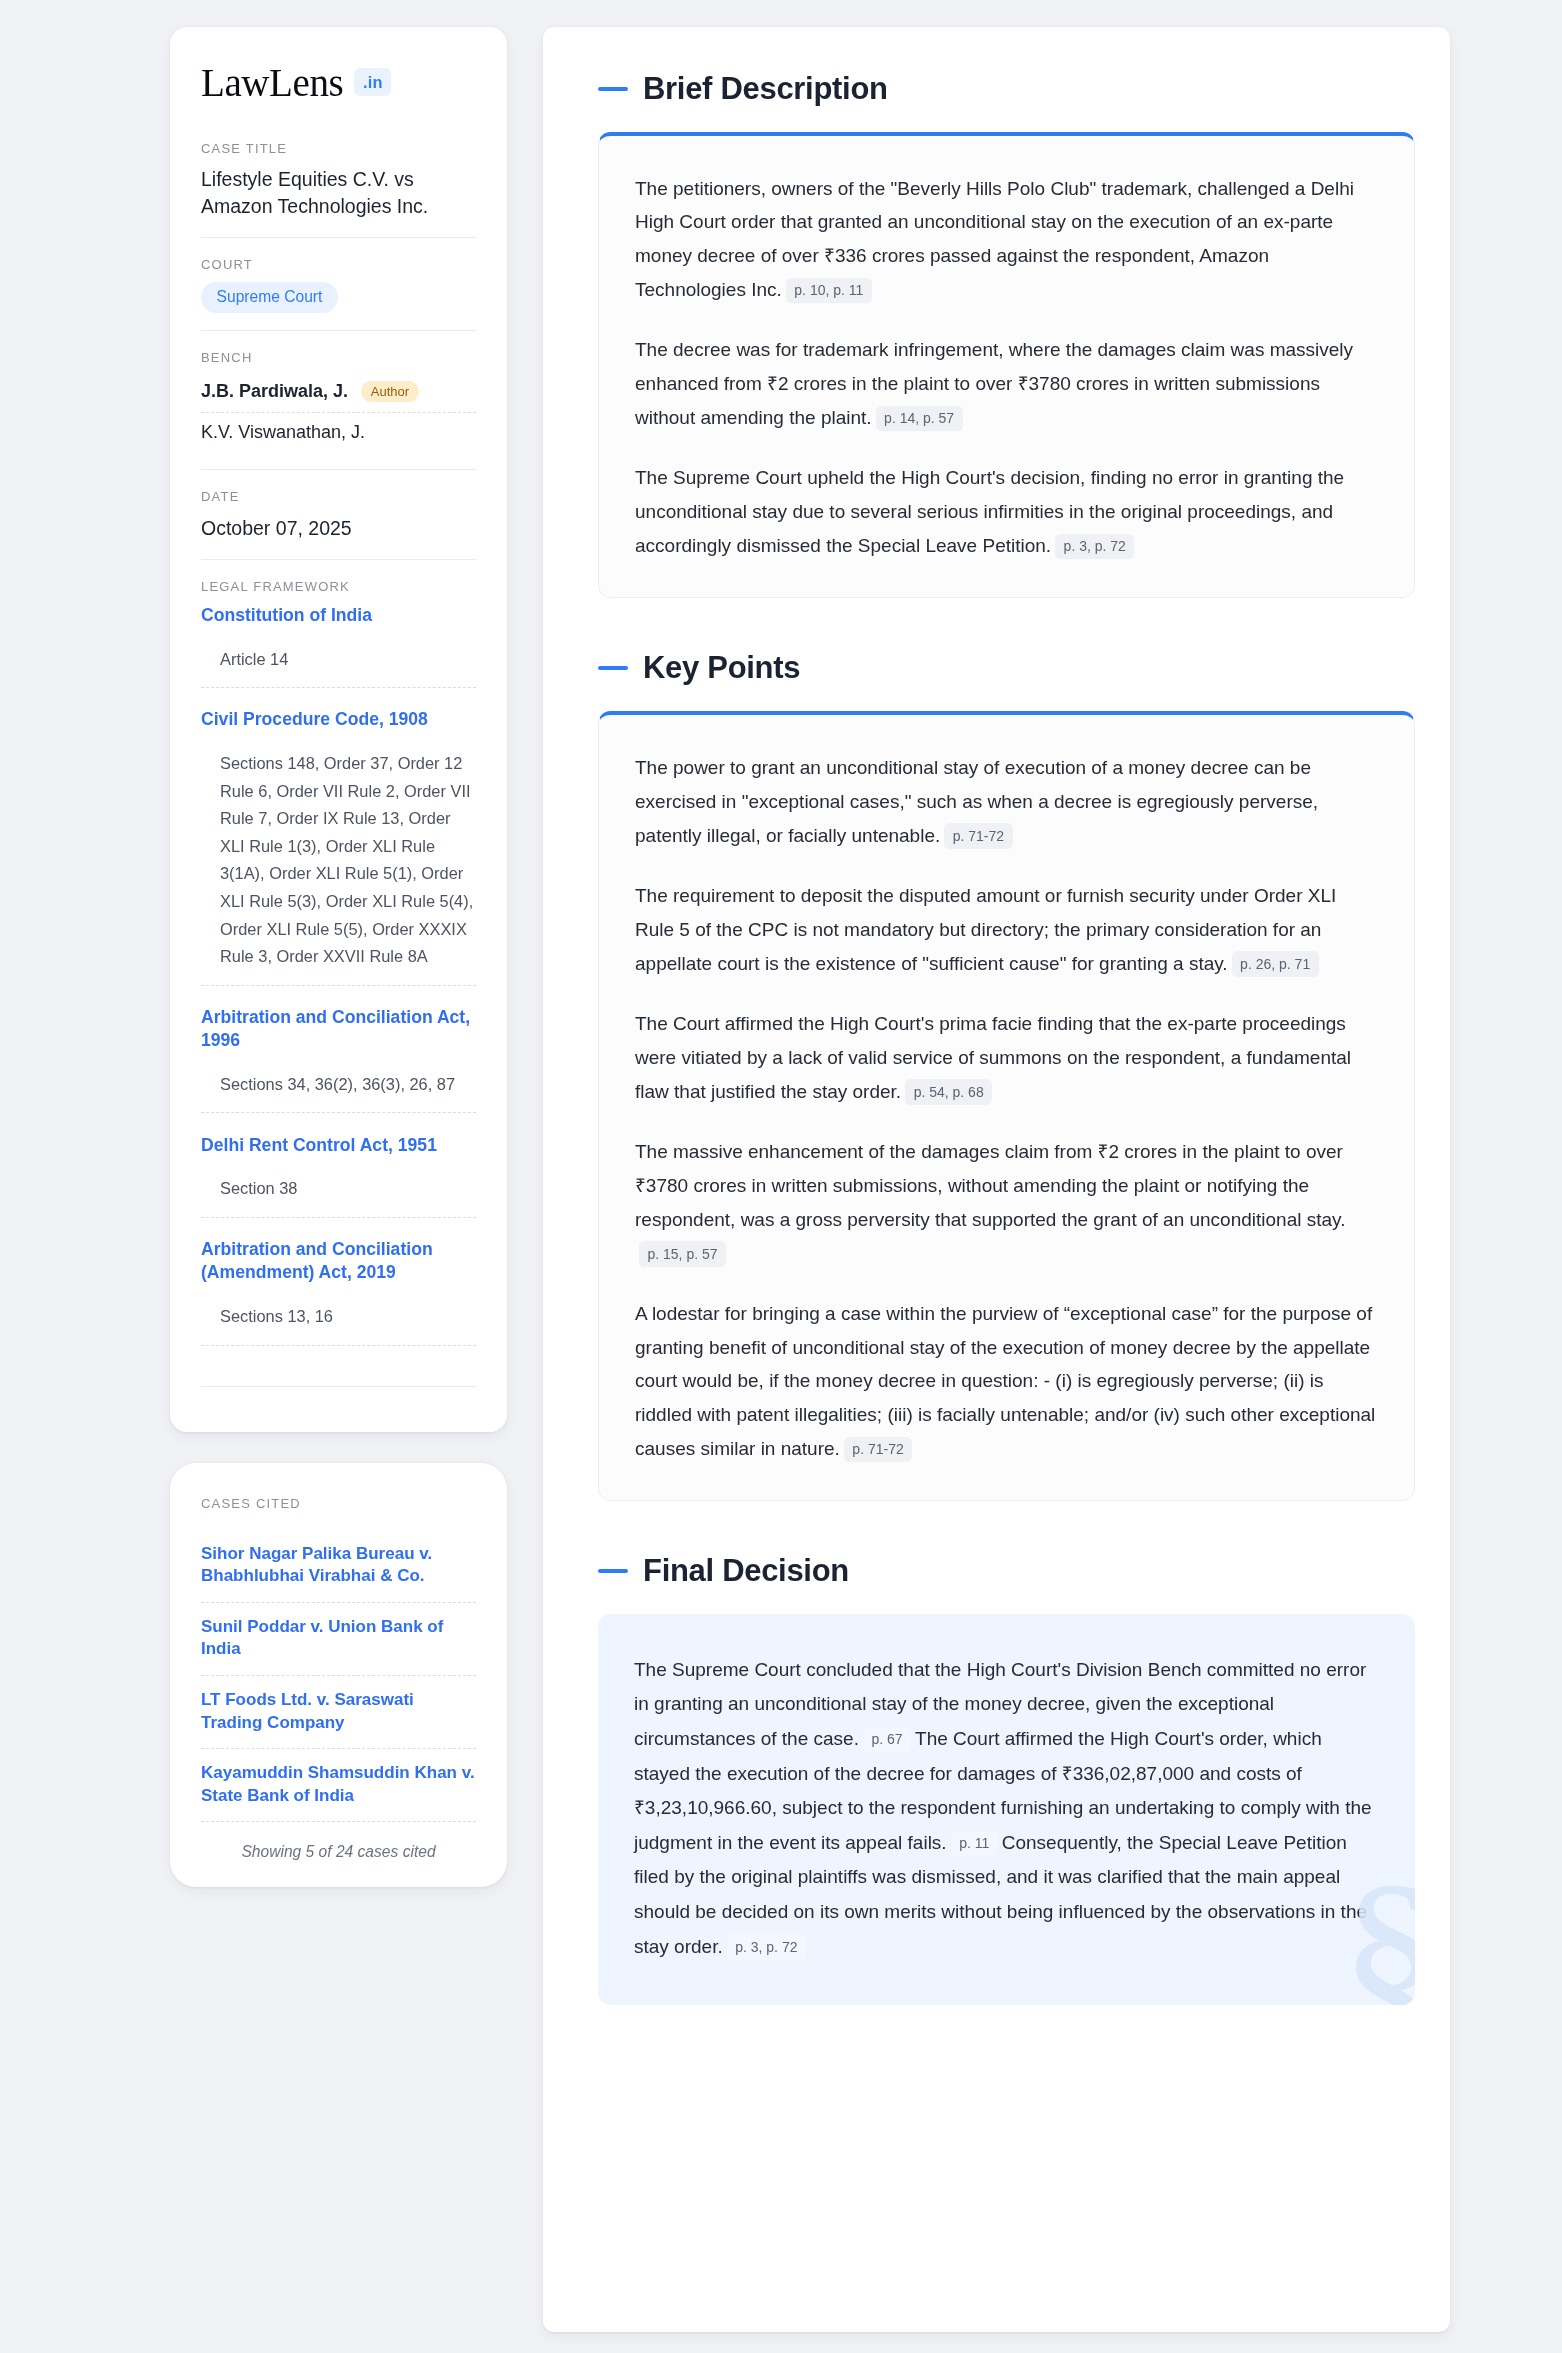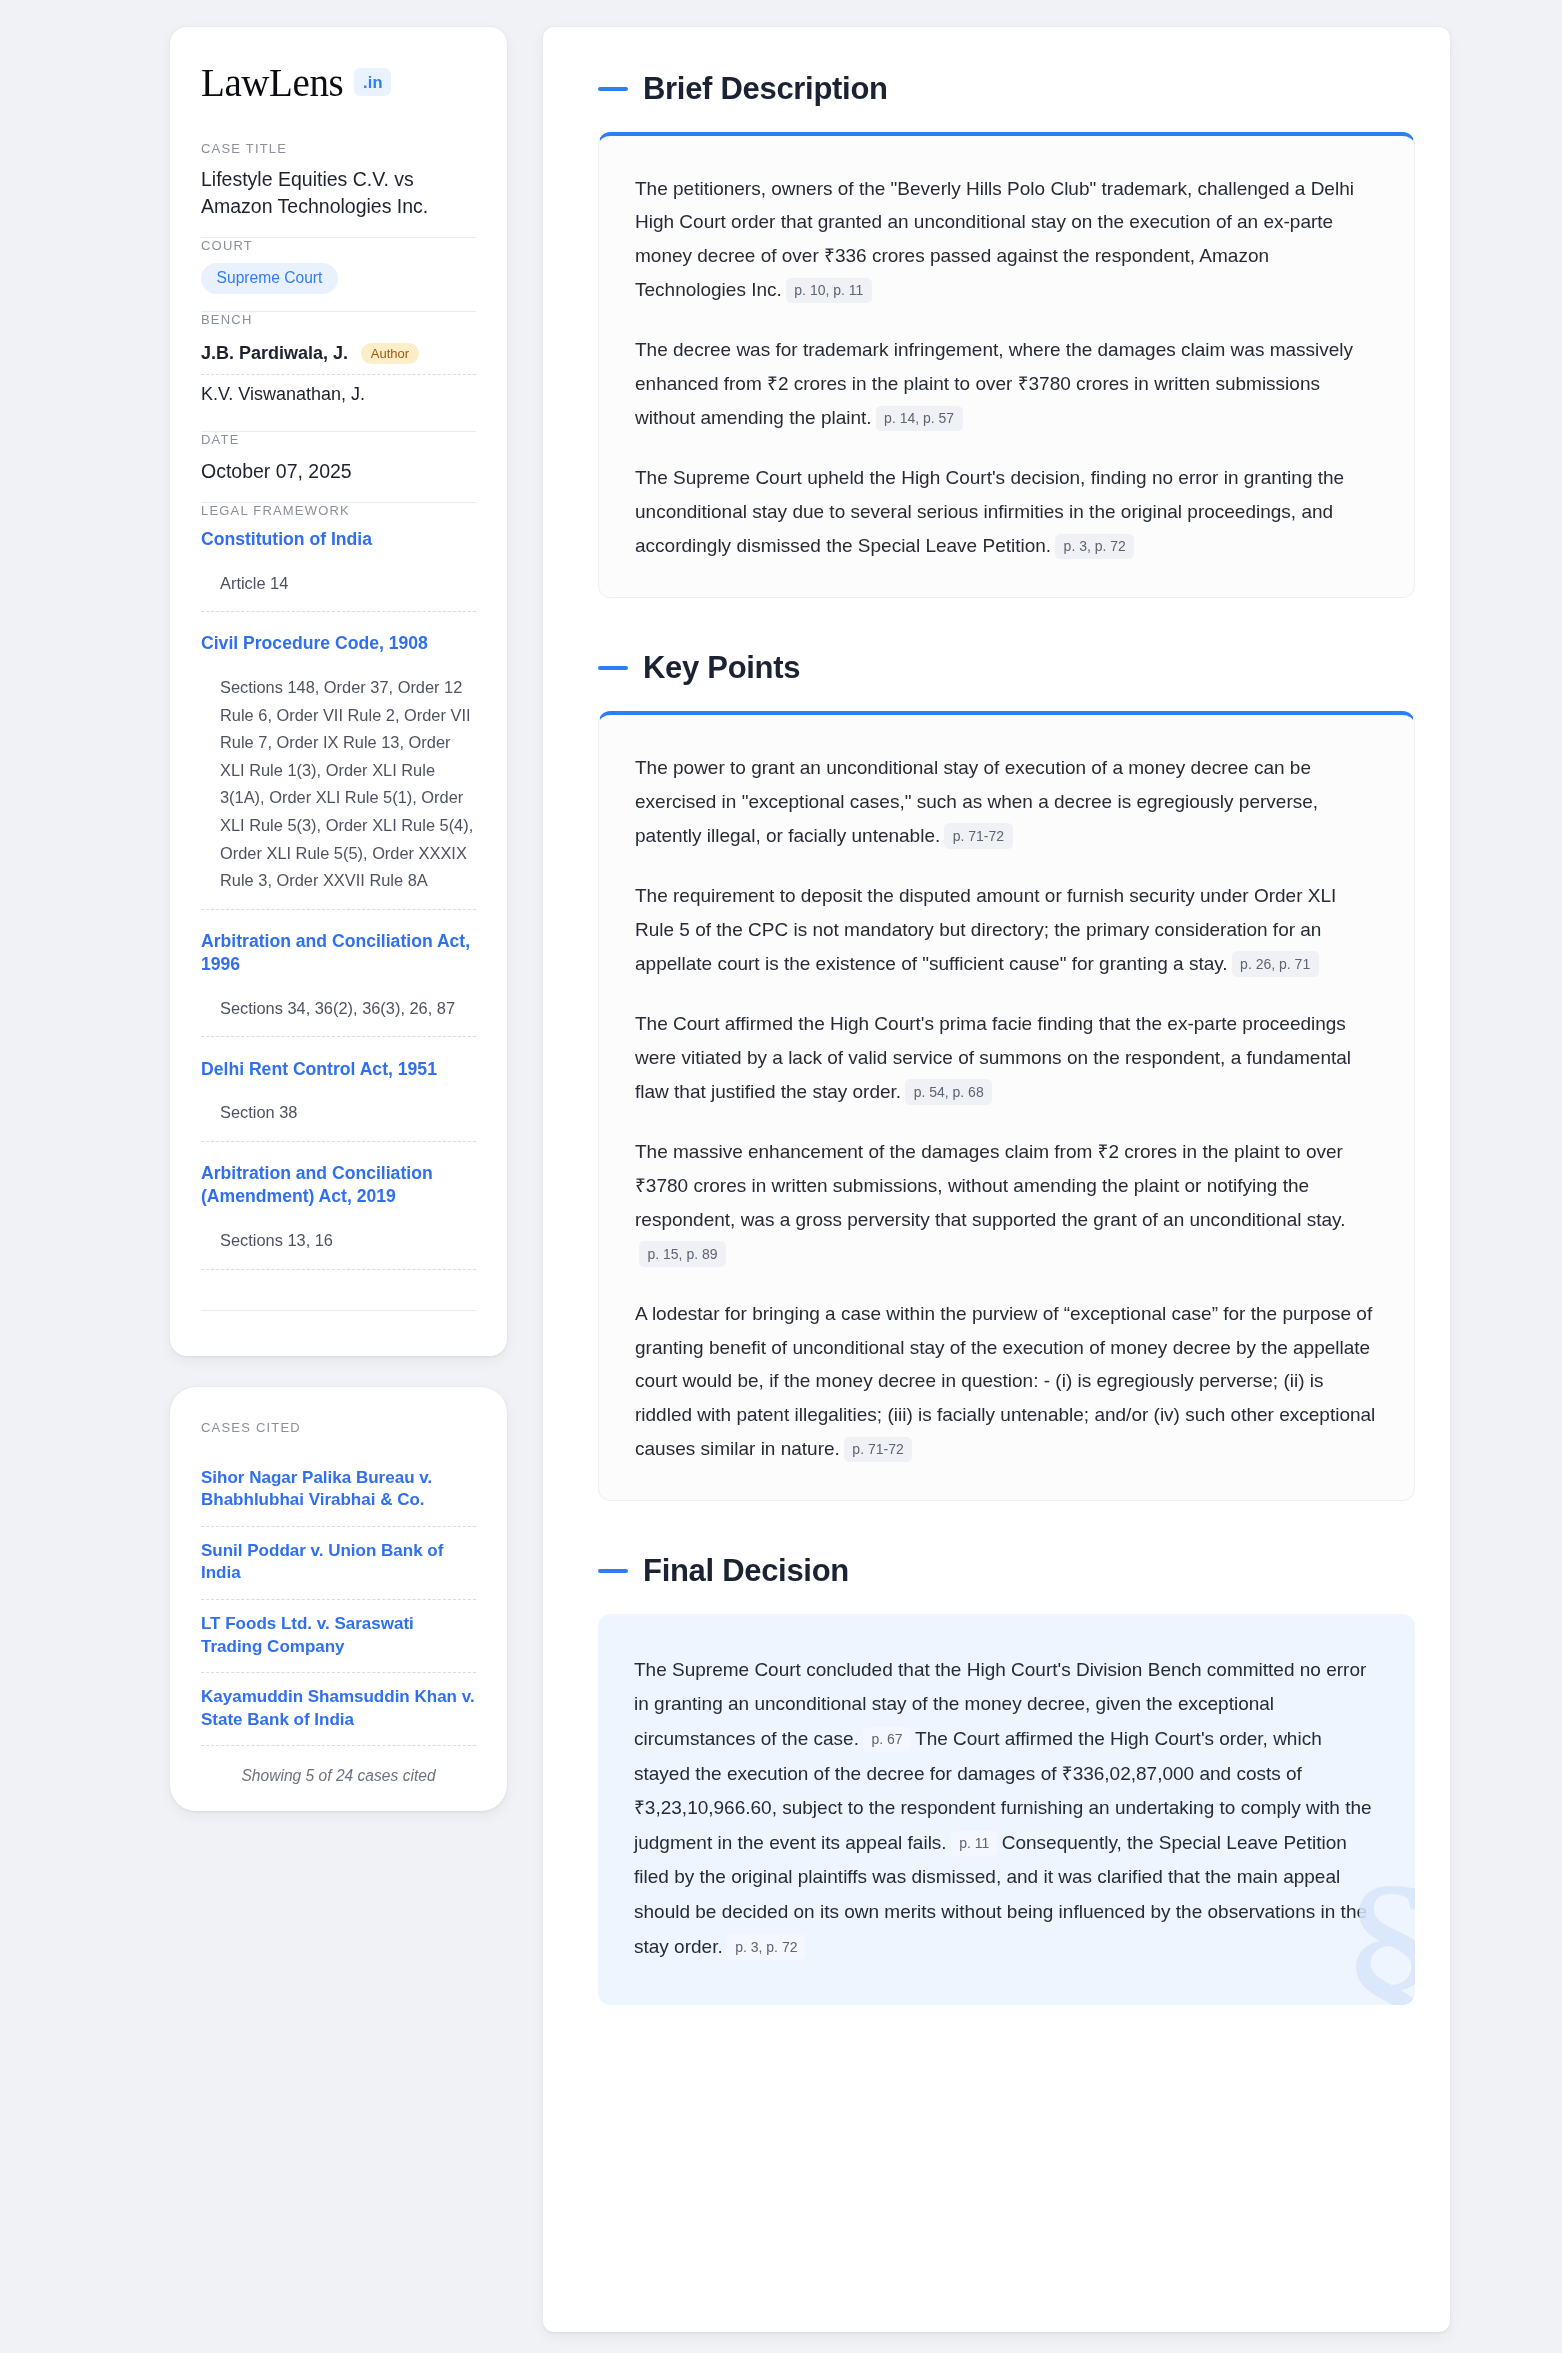--- a/index.html
+++ b/index.html
@@ -60,20 +60,21 @@
     font-weight: 700;
     border-radius: 6.2px;
     padding: 5.5px 8.6px 6.2px 8.6px;
     line-height: 1;
     letter-spacing: 0.2px;
   }
 
   .meta-block { padding-bottom: 17px; }
   .meta-block + .meta-block {
     border-top: 0.8px solid #e8eaee;
+    padding-top: 19px;
   }
 
   .meta-label {
     font-size: 13px;
     letter-spacing: 1.2px;
     color: #8a909c;
     text-transform: uppercase;
     margin-bottom: 10.2px;
   }
 
@@ -357,21 +358,21 @@
         <p class="para">
           <span>The power to grant an unconditional stay of execution of a money decree can be exercised in "exceptional cases," such as when a decree is egregiously perverse, patently illegal, or facially untenable.</span><span class="cite">p. 71-72</span>
         </p>
         <p class="para">
           <span>The requirement to deposit the disputed amount or furnish security under Order XLI Rule 5 of the CPC is not mandatory but directory; the primary consideration for an appellate court is the existence of "sufficient cause" for granting a stay.</span><span class="cite">p. 26, p. 71</span>
         </p>
         <p class="para">
           <span>The Court affirmed the High Court's prima facie finding that the ex-parte proceedings were vitiated by a lack of valid service of summons on the respondent, a fundamental flaw that justified the stay order.</span><span class="cite">p. 54, p. 68</span>
         </p>
         <p class="para">
-          <span>The massive enhancement of the damages claim from ₹2 crores in the plaint to over ₹3780 crores in written submissions, without amending the plaint or notifying the respondent, was a gross perversity that supported the grant of an unconditional stay.</span><span class="cite">p. 15, p. 89</span>
+          <span>The massive enhancement of the damages claim from ₹2 crores in the plaint to over ₹3780 crores in written submissions, without amending the plaint or notifying the respondent, was a gross perversity that supported the grant of an unconditional stay.</span><span class="cite">p. 15, p. 57</span>
         </p>
         <p class="para">
           <span>A lodestar for bringing a case within the purview of “exceptional case” for the purpose of granting benefit of unconditional stay of the execution of money decree by the appellate court would be, if the money decree in question: - (i) is egregiously perverse; (ii) is riddled with patent illegalities; (iii) is facially untenable; and/or (iv) such other exceptional causes similar in nature.</span><span class="cite">p. 71-72</span>
         </p>
       </div>
     </section>
 
     <section class="section">
       <div class="section-head">
         <span class="head-dash"></span>

